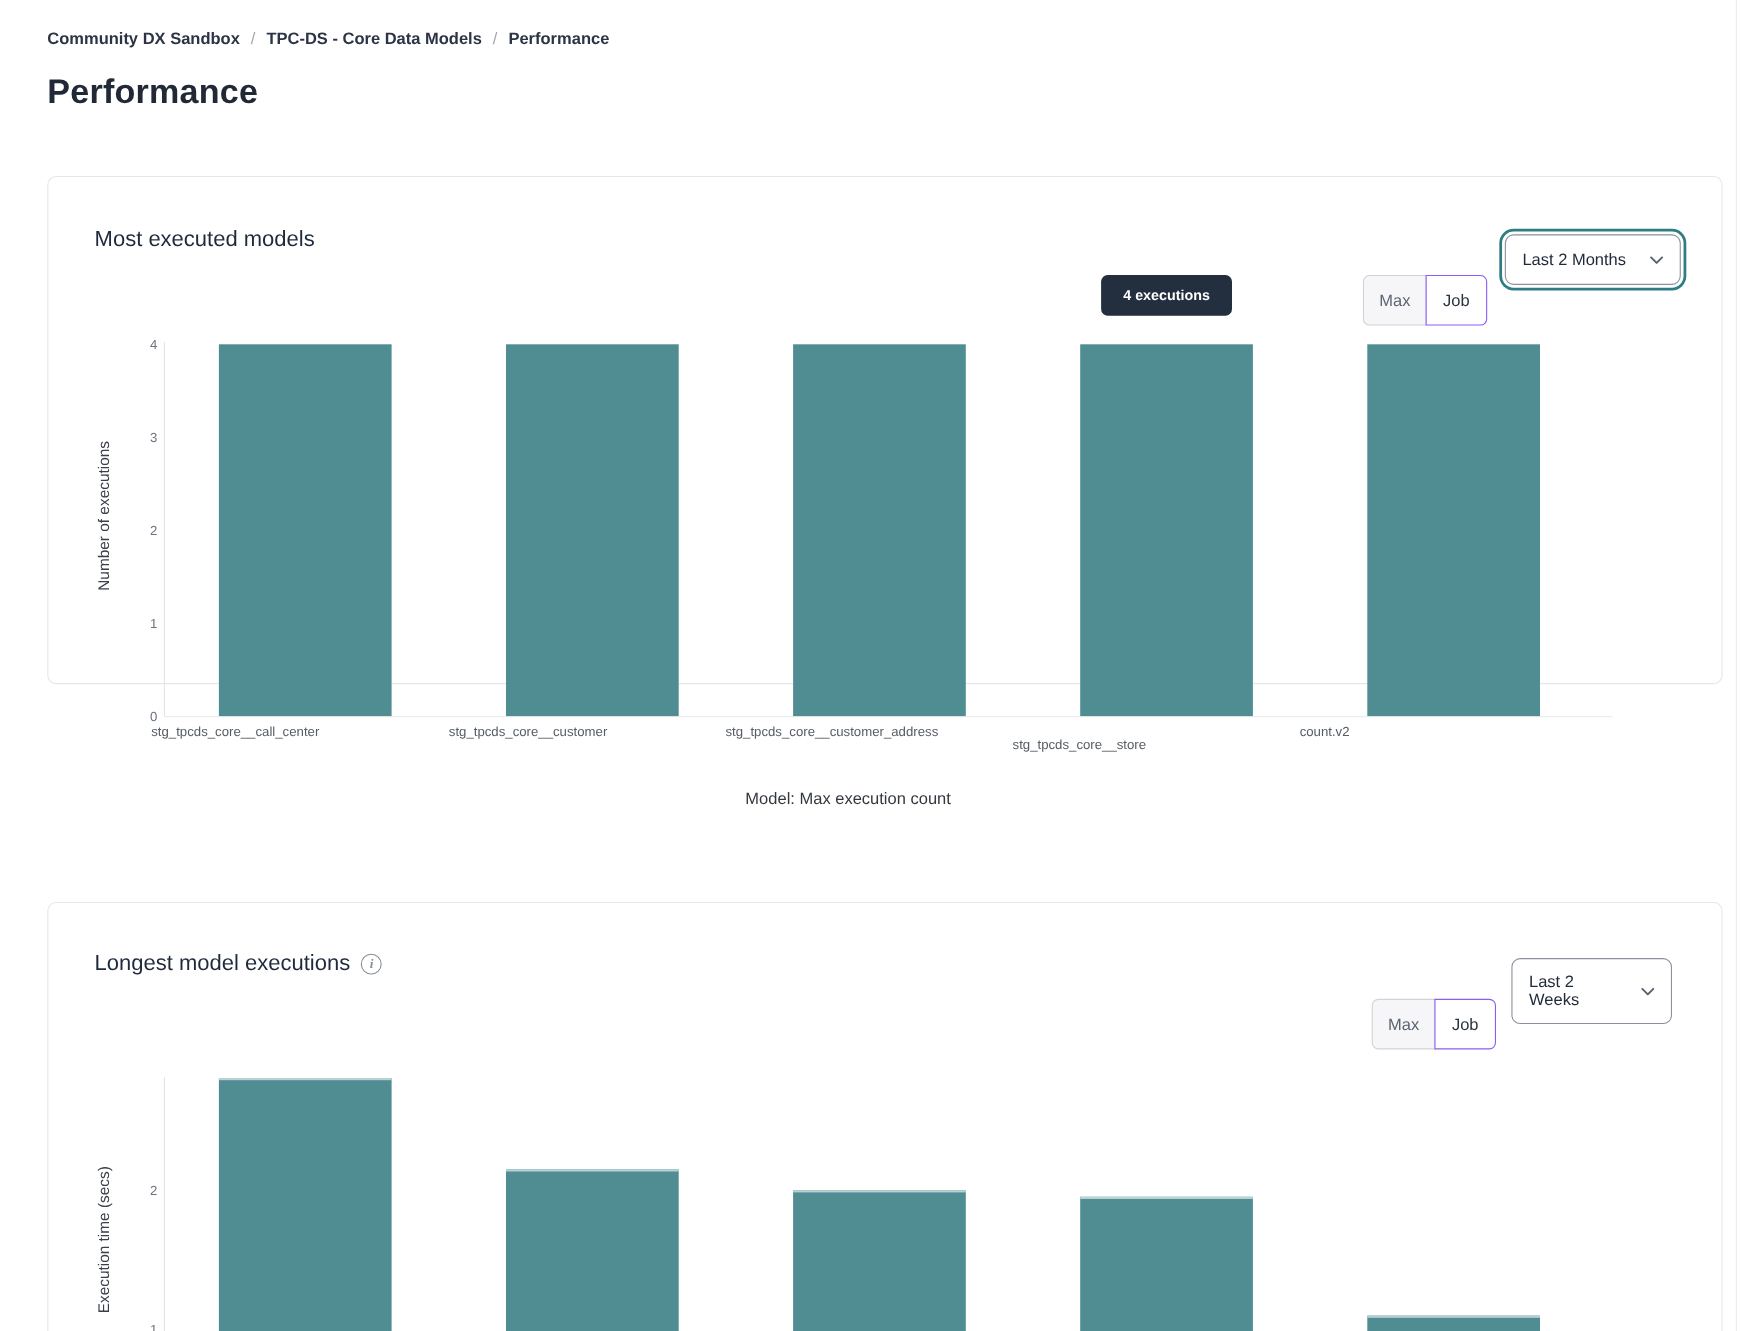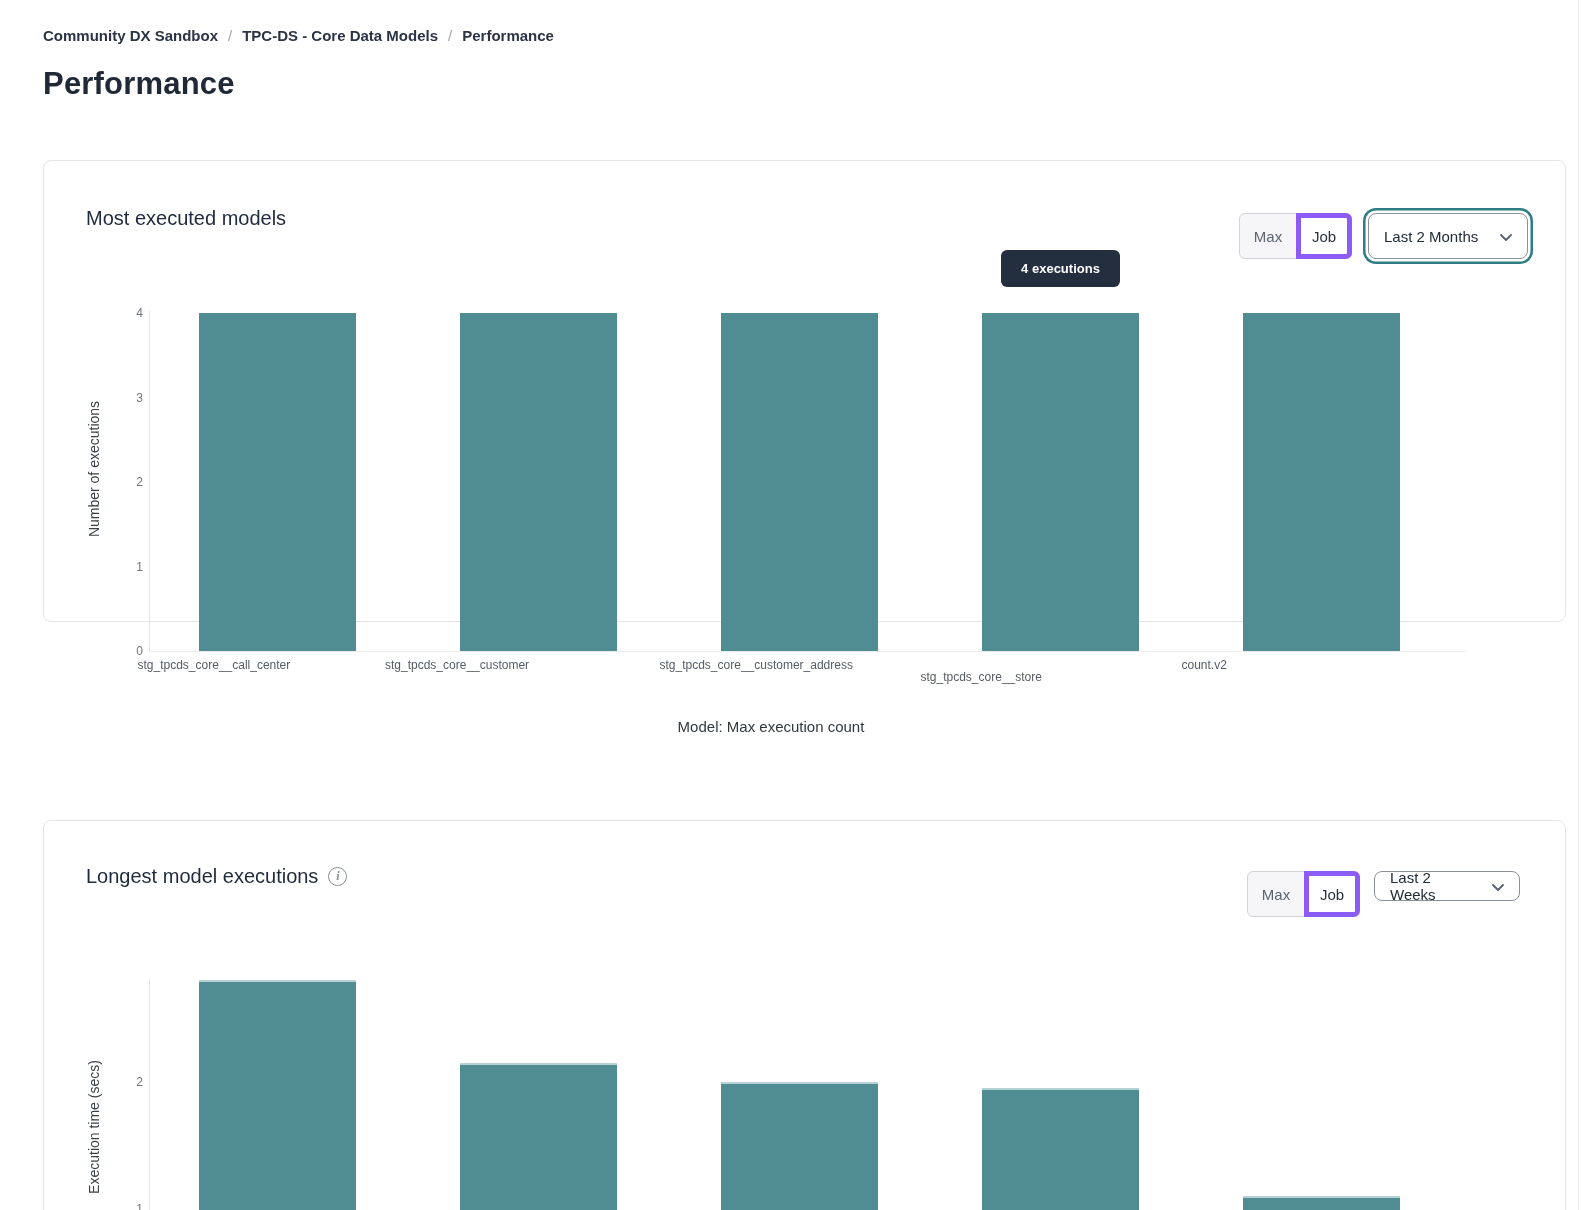--- a/index.html
+++ b/index.html
@@ -28,29 +28,29 @@
     display:inline-flex; align-items:center; justify-content:center; color:#878e98;
     font-size:12px; font-weight:700; font-family:"Liberation Serif", serif; font-style:italic; }
 
   
   .controls { position:absolute; display:flex; align-items:flex-start; }
   #card-0 .controls { left:1195px; top:52px; }
   #card-1 .controls { left:1203px; top:50px; }
   .seg-group { display:flex; }
   .seg-btn { height:46px; font-size:15px; display:flex; align-items:center;
     justify-content:center; cursor:pointer; background:#f6f6f8; color:#5b6472;
-    border:1px solid #d0d3d8; }
+    border:1px solid #d0d3d8;margin-top:37px; }
   .seg-btn.max { width:58px; border-radius:6px 0 0 6px; }
   .seg-btn.job { width:56px; border-radius:0 6px 6px 0; background:#fff; color:#29323f;
-    border:5px solid #8b5cf6; margin-left:-1px; position:relative; z-index:2; }
+    border:1px solid #8b5cf6; margin-left:-1px; position:relative; z-index:2; }
   .select { height:46px; display:flex; align-items:center; justify-content:space-between;
     gap:12px; padding:0 15px; border:1px solid #8a919c; border-radius:8px; background:#fff;
     font-size:15px; color:#222b3a; cursor:pointer; }
   #select-0 { width:160px; margin-left:16px; box-shadow:0 0 0 2.5px #ffffff, 0 0 0 5px #2e7d84; }
-  #select-1 { width:146px; margin-left:14px; height:30px; }
+  #select-1 { width:146px; margin-left:14px; height:60px; }
 
   
   .tooltip { position:absolute; left:957px; top:89px; width:119px; height:37px;
     background:#232e3e; border-radius:6px; color:#ffffff; font-size:13px; font-weight:700;
     display:flex; align-items:center; justify-content:center; }
 
   
   .y-label { position:absolute; width:300px; text-align:center; font-size:14px;
     color:#3a4049; transform:rotate(-90deg); }
   #ylabel-0 { left:-100px; top:300px; }
@@ -119,21 +119,21 @@
     </div>
   <div id="ticks-0">
       <div class="tick" style="left: 69px; top: 483px;">0</div>
       <div class="tick" style="left: 69px; top: 398.5px;">1</div>
       <div class="tick" style="left: 69px; top: 314px;">2</div>
       <div class="tick" style="left: 69px; top: 229.5px;">3</div>
       <div class="tick" style="left: 69px; top: 145px;">4</div>
     </div>
   <div id="cats-0">
       <div class="cat-label" style="left: 93.5px; top: 497px;">stg_tpcds_core__call_center</div>
-      <div class="cat-label" style="left: 341px; top: 497px;">stg_tpcds_core__customer</div>
+      <div class="cat-label" style="left: 364px; top: 497px;">stg_tpcds_core__customer</div>
       <div class="cat-label" style="left: 615.5px; top: 497px;">stg_tpcds_core__customer_address</div>
       <div class="cat-label" style="left: 876.5px; top: 509px;">stg_tpcds_core__store</div>
       <div class="cat-label" style="left: 1137.5px; top: 497px;">count.v2</div>
     </div>
   <div class="x-title" id="xtitle-0">Model: Max execution count</div>
 </section>
 
 <section class="card" id="card-1">
   <div class="card-title">
     <span>Longest model executions</span>

